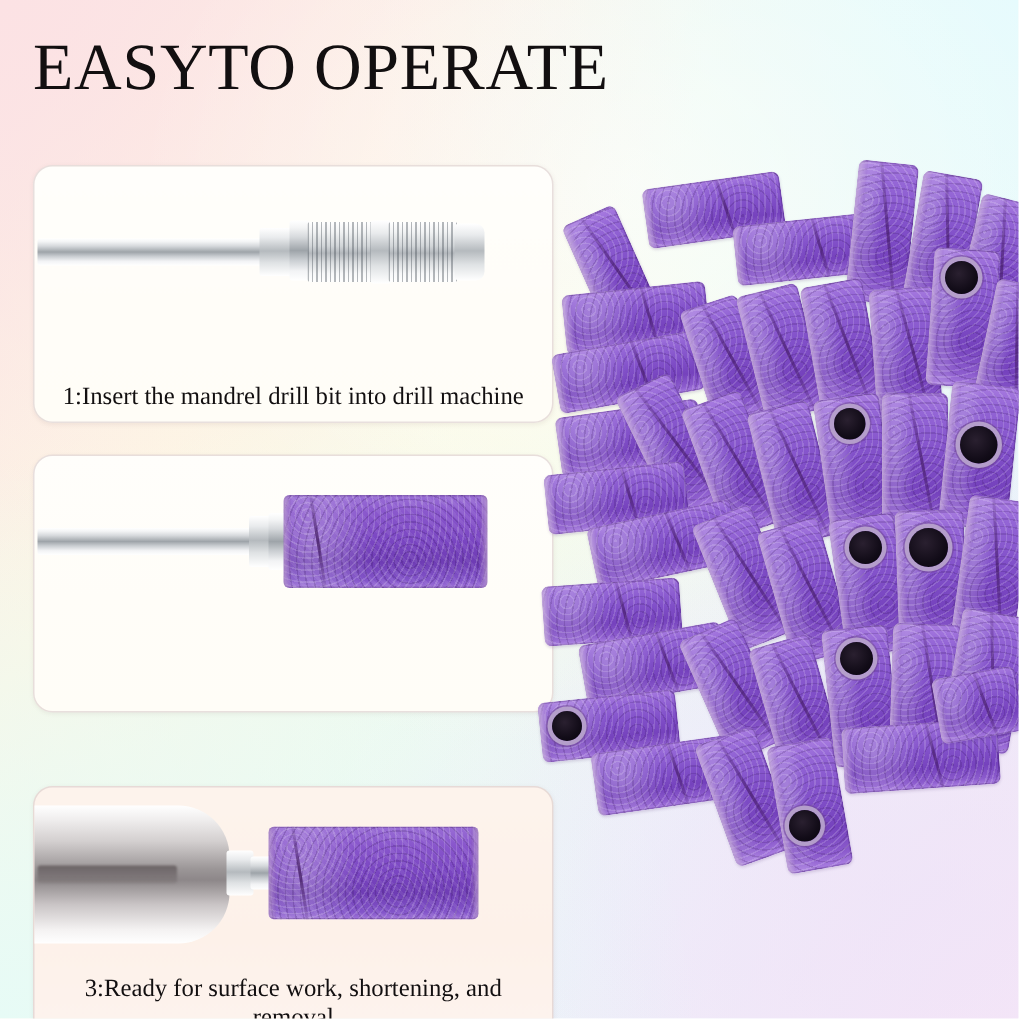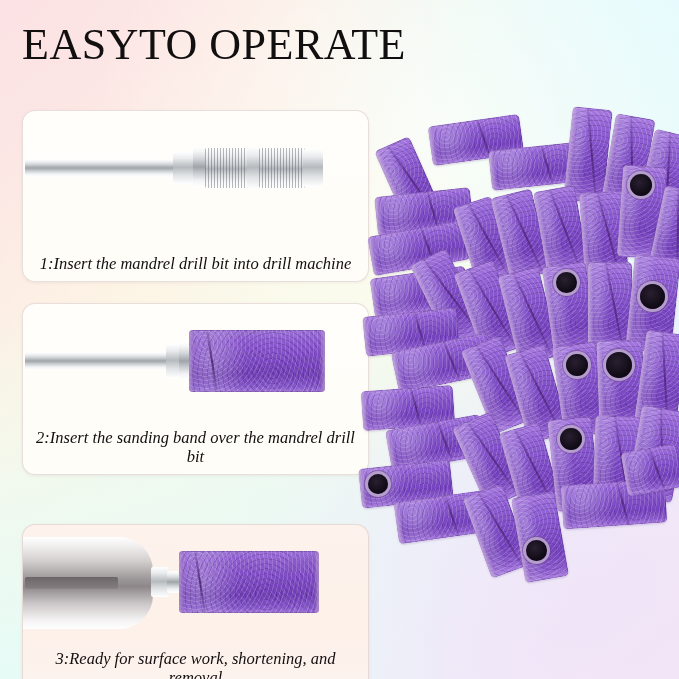--- a/index.html
+++ b/index.html
@@ -71,21 +71,20 @@
 
   .caption{
     position:absolute;
     left:0;right:0;bottom:8px;
     text-align:center;
     font-size:16.5px;
     line-height:1.16;
     color:#120f10;
     padding:0 12px;
     box-sizing:border-box;
-    font-style:italic;
   }
   .card.c3 .caption{bottom:6px;}
 
   
   .shaft{
     position:absolute;
     border-radius:2px;
     background:linear-gradient(180deg,
         #ffffff 0%, #f3f4f5 12%, #d6d9dc 28%,
         #9ea4a9 50%, #c9cdd1 66%, #f2f3f5 84%, #ffffff 100%);
@@ -226,21 +225,20 @@
       <div class="shaft" style="left:2px;top:48px;width:145px;height:18px;"></div>
       <div class="collar" style="left:143px;top:40px;width:16px;height:34px;"></div>
       <div class="shaft" style="left:156px;top:38px;width:14px;height:38px;"></div>
 
       <div class="band" style="left:166px;top:26px;width:136px;height:62px;">
         <span class="edge"></span>
         <span class="seam" style="left:16%;"></span>
         <span class="edge r"></span>
       </div>
     </div>
-    <div class="caption">2:Insert the sanding band over the mandrel drill bit</div>
   </div>
 
   <div class="card c3">
     <div class="art">
 
       <div class="handpiece" style="left:-6px;top:12px;width:136px;height:92px;">
         <span class="hpline"></span>
       </div>
 
       <div class="collar" style="left:128px;top:42px;width:18px;height:30px;"></div>

